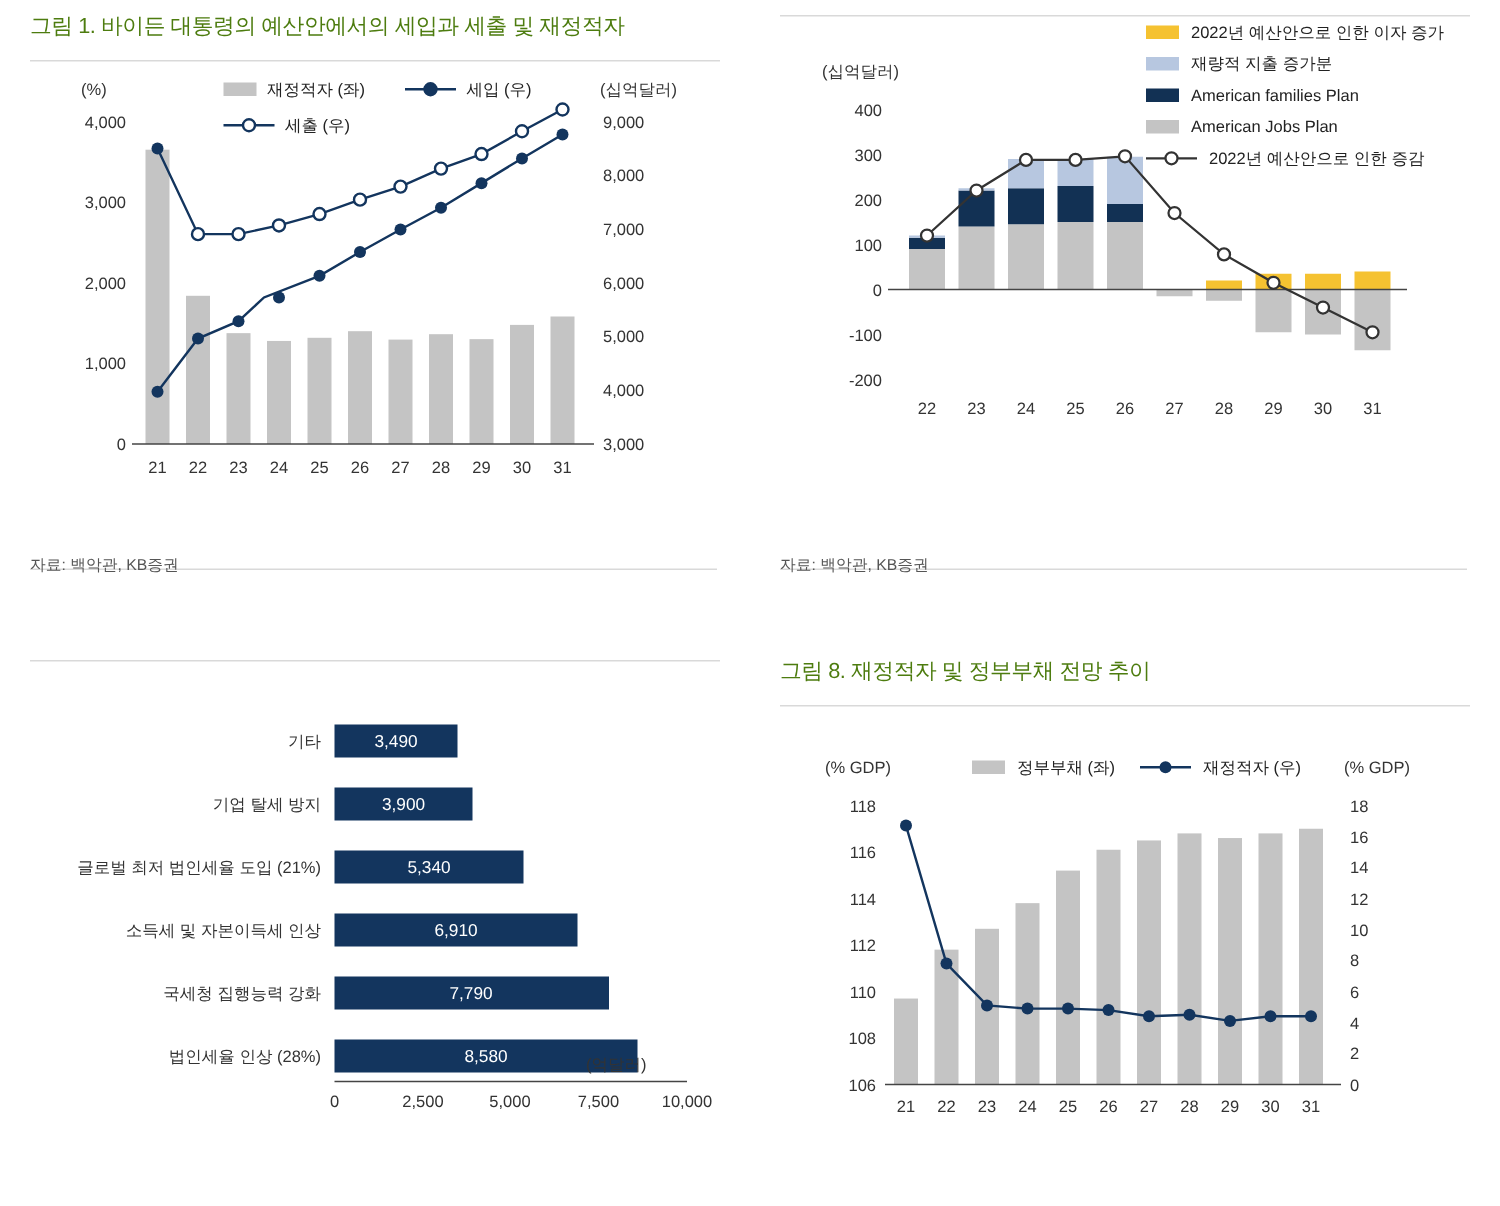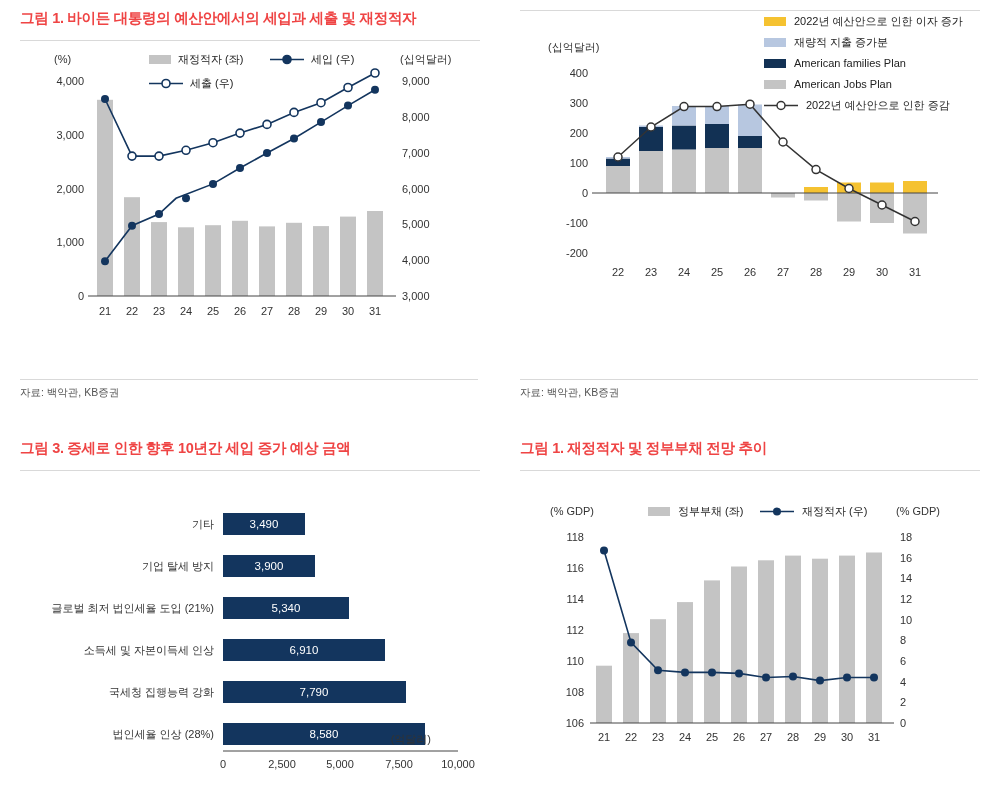--- a/index.html
+++ b/index.html
@@ -13,31 +13,31 @@
     overflow:hidden;
   }
   .grid {
     display:grid;
     grid-template-columns: 500px 500px;
     grid-template-rows: 430px 374px;
     width:1000px; height:804px;
   }
   .panel { position:relative; padding:0 18px; }
   .panel-title {
-    font-size:14.5px; font-weight:bold; color:#ef4444;
+    font-size:14.5px; font-weight:normal; color:#4d7c0f;
     line-height:1.5; letter-spacing:-0.3px;
     margin:8px 0 0 0;
     padding:0 2px;
   }
   .title-rule {
     border:0; border-top:1px solid #d9d9d9;
     margin:10px 2px 0 2px;
   }
   .source {
-    position:absolute; left:20px; bottom:30px;
+    position:absolute; left:20px; bottom:46px;
     font-size:10.5px; color:#555;
   }
   .source-rule {
     position:absolute; left:20px; right:22px; bottom:50px;
     border-top:1px solid #d9d9d9;
   }
   .plot { position:relative; }
   svg { display:block; }
   text { font-family:"Liberation Sans", sans-serif; }
   .legend-txt { font-size:11px; fill:#222; }
@@ -248,21 +248,20 @@
           <text class="axis-txt" x="364" y="265">30</text>
           <text class="axis-txt" x="397" y="265">31</text>
         </g>
       </svg>
     </div>
     <div class="source-rule"></div>
     <div class="source">자료: 백악관, KB증권</div>
   </div>
 
   <div class="panel">
-    <div class="panel-title">그림 3. 증세로 인한 향후 10년간 세입 증가 예상 금액</div>
     <hr class="title-rule">
     <div class="plot">
       <svg width="470" height="320" viewBox="0 0 470 320">
 
         <g>
           <rect x="205" y="42" width="82" height="22" fill="#13355e"></rect>
           <rect x="205" y="84" width="92" height="22" fill="#13355e"></rect>
           <rect x="205" y="126" width="126" height="22" fill="#13355e"></rect>
           <rect x="205" y="168" width="162" height="22" fill="#13355e"></rect>
           <rect x="205" y="210" width="183" height="22" fill="#13355e"></rect>
@@ -295,21 +294,21 @@
           <text x="264" y="297">2,500</text>
           <text x="322" y="297">5,000</text>
           <text x="381" y="297">7,500</text>
           <text x="440" y="297">10,000</text>
         </g>
       </svg>
     </div>
   </div>
 
   <div class="panel">
-    <div class="panel-title">그림 1. 재정적자 및 정부부채 전망 추이</div>
+    <div class="panel-title">그림 8. 재정적자 및 정부부채 전망 추이</div>
     <hr class="title-rule">
     <div class="plot">
       <svg width="470" height="320" viewBox="0 0 470 320">
 
         <text class="unit-txt" x="32" y="44">(% GDP)</text>
         <text class="unit-txt" x="378" y="44">(% GDP)</text>
 
         <g>
           <rect x="130" y="36" width="22" height="9" fill="#c4c4c4"></rect>
           <text class="legend-txt" x="160" y="44">정부부채 (좌)</text>

